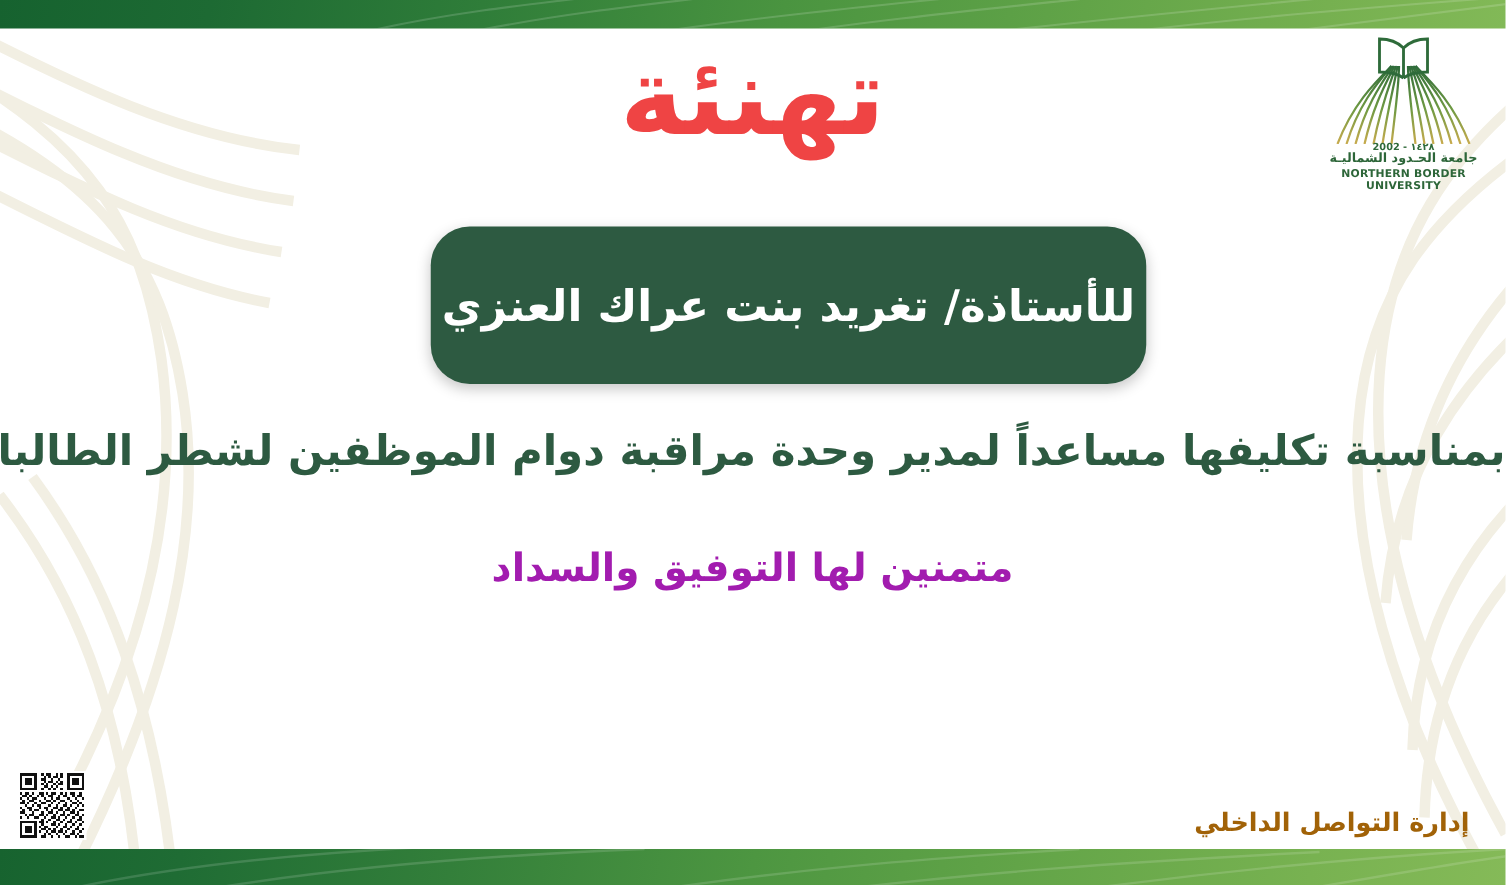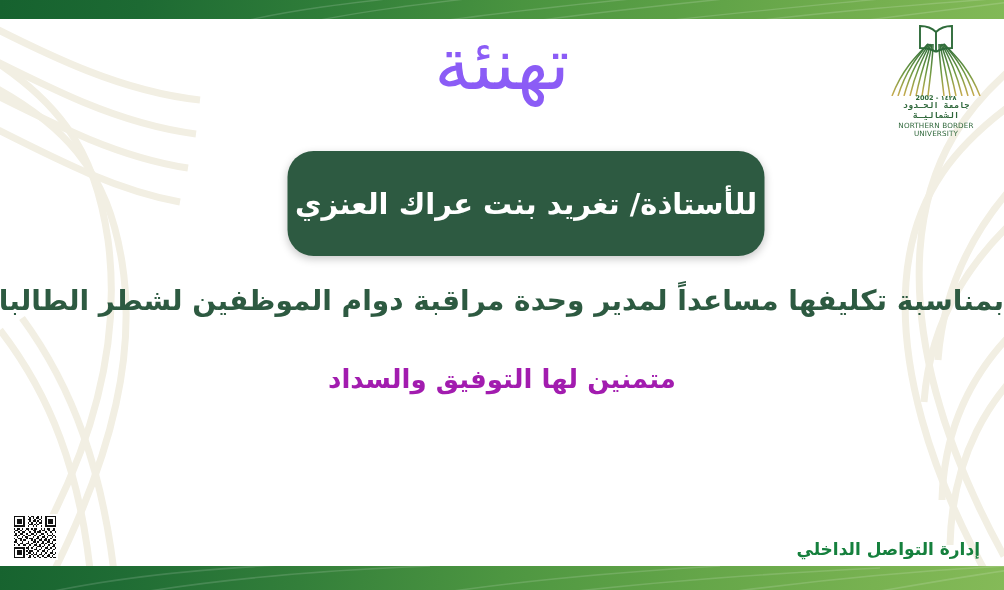--- a/index.html
+++ b/index.html
@@ -82,44 +82,43 @@
     font-weight: bold;
     margin-top: -2px;
     direction: ltr;
   }
   .logo-ar {
     font-size: 8.5px;
     color: #2d6639;
     font-weight: bold;
     letter-spacing: .5px;
     line-height: 1.15;
-    font-family: Liberation Mono, monospace;
   }
   .logo-en {
     font-size: 7.2px;
     color: #2d6639;
-    font-weight: normal;
+    font-weight: bold;
     letter-spacing: .15px;
     direction: ltr;
     line-height: 1.15;
   }
 
   
   .calligraphy {
     position: absolute;
     top: 28px;
     left: 0;
     width: 100%;
     text-align: center;
     height: 105px;
   }
   .calligraphy .calli-text {
     font-size: 72px;
-    font-weight: normal;
-    color: #8b5cf6;
+    font-weight: bold;
+    color: #ef4444;
     line-height: 1;
   }
 
   
   .plaque {
     position: absolute;
     top: 151px;
     left: 50%;
     transform: translateX(-50%);
     width: 477px;
@@ -163,21 +162,21 @@
     font-size: 26px;
     font-weight: bold;
     letter-spacing: -.2px;
   }
 
   
   .dept {
     position: absolute;
     bottom: 31px;
     right: 24px;
-    color: #15803d;
+    color: #a16207;
     font-size: 17px;
     font-weight: bold;
     margin-top: 20px;
   }
   .qr {
     position: absolute;
     bottom: 30px;
     left: 12px;
     width: 46px;
     height: 46px;

